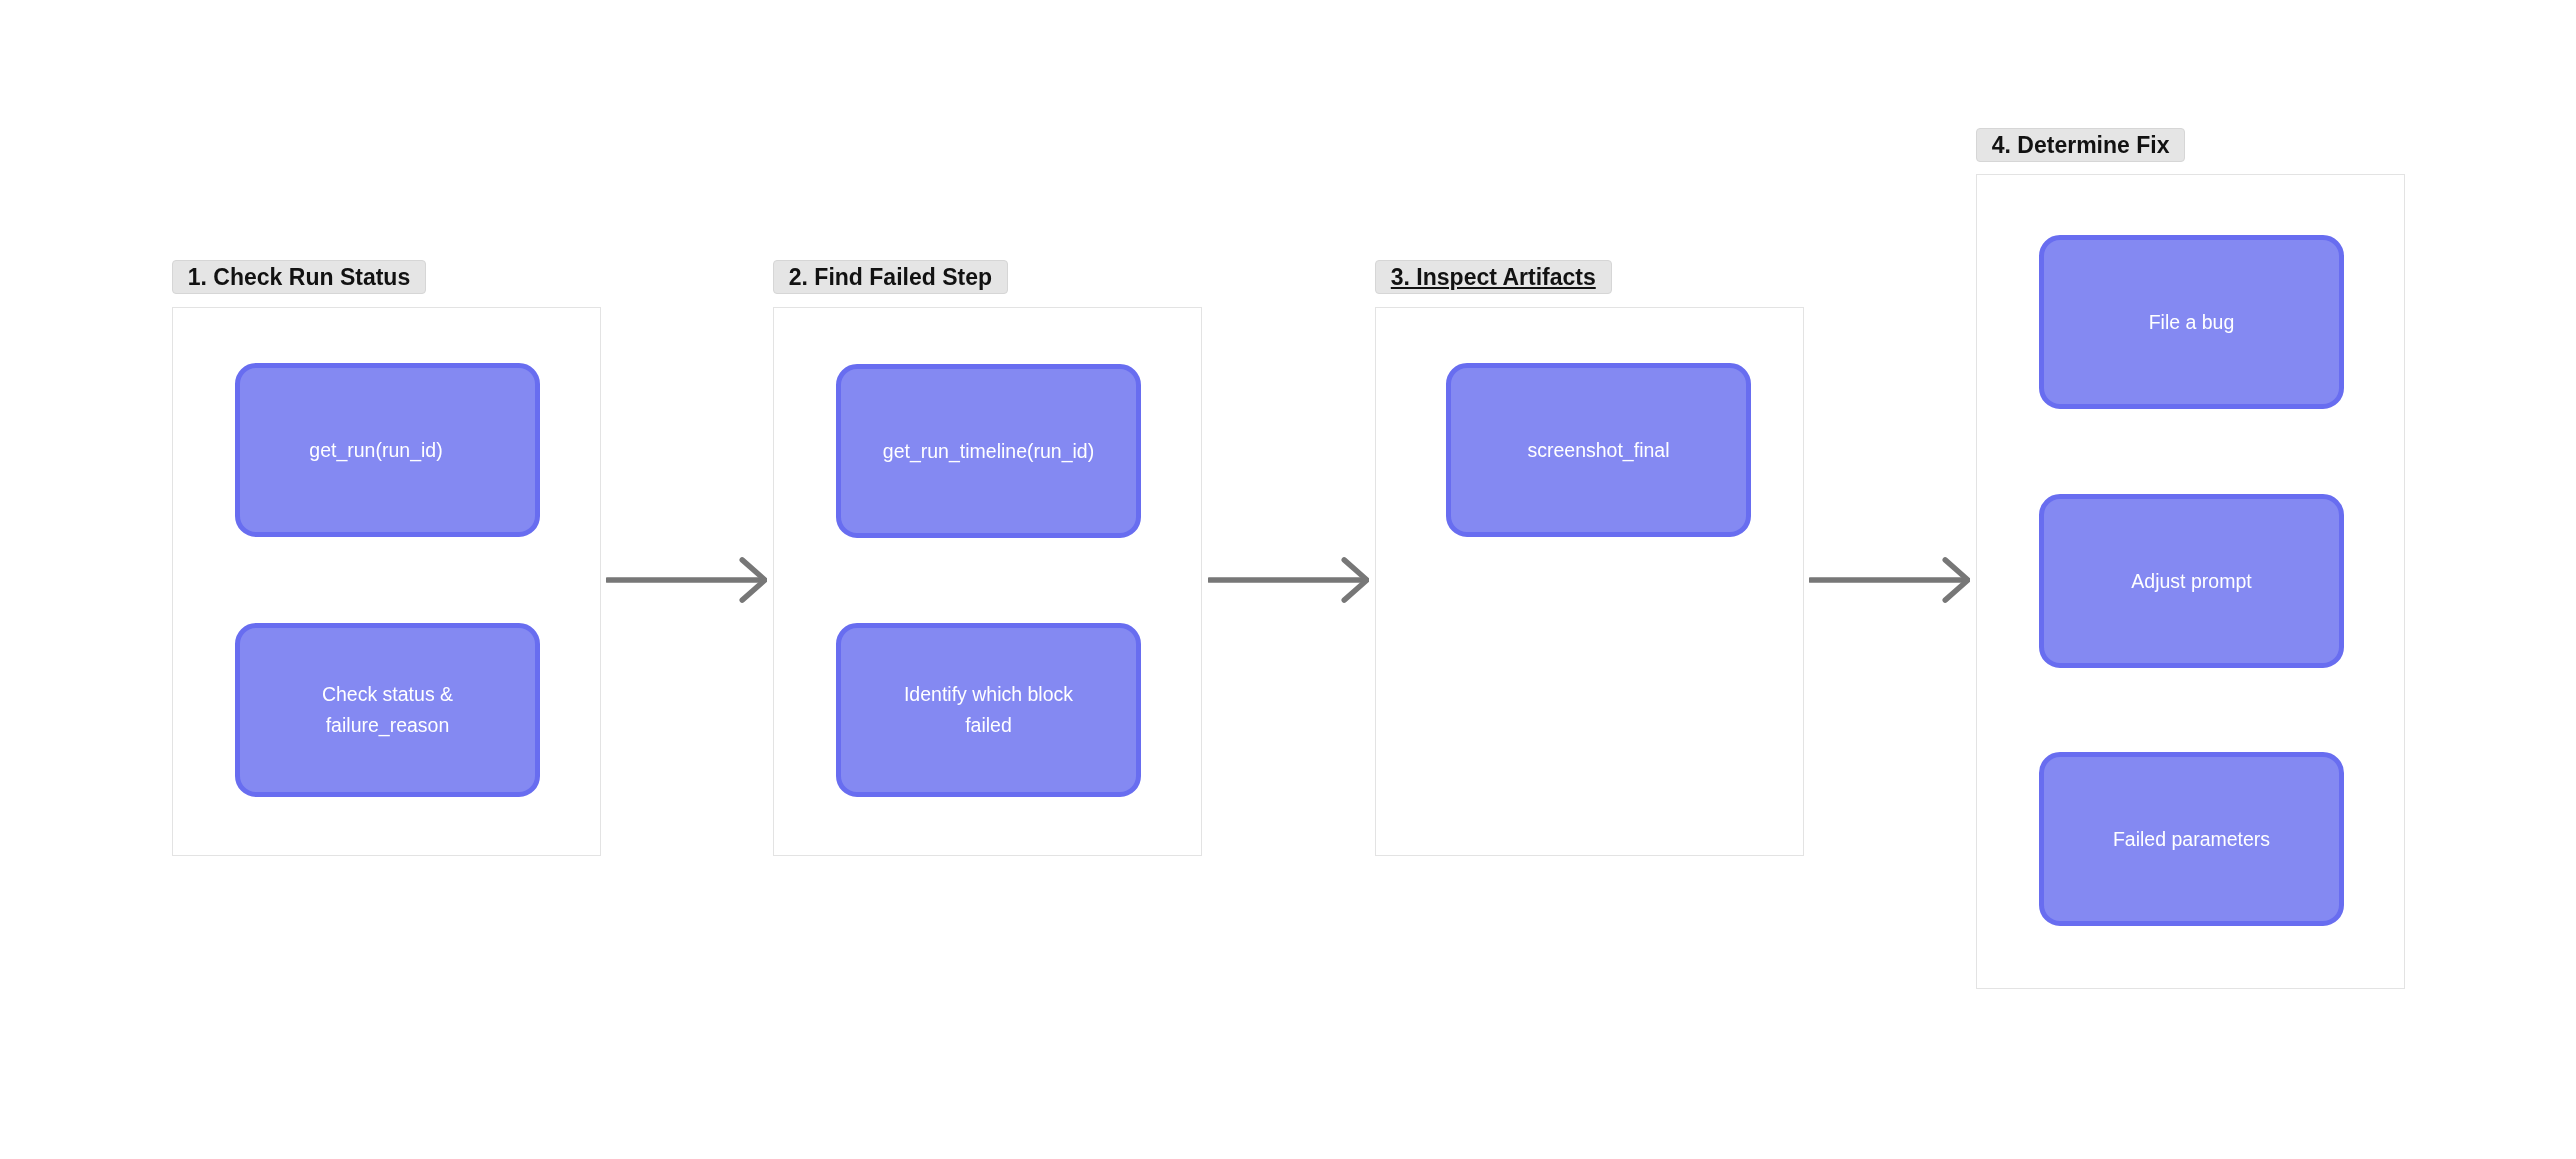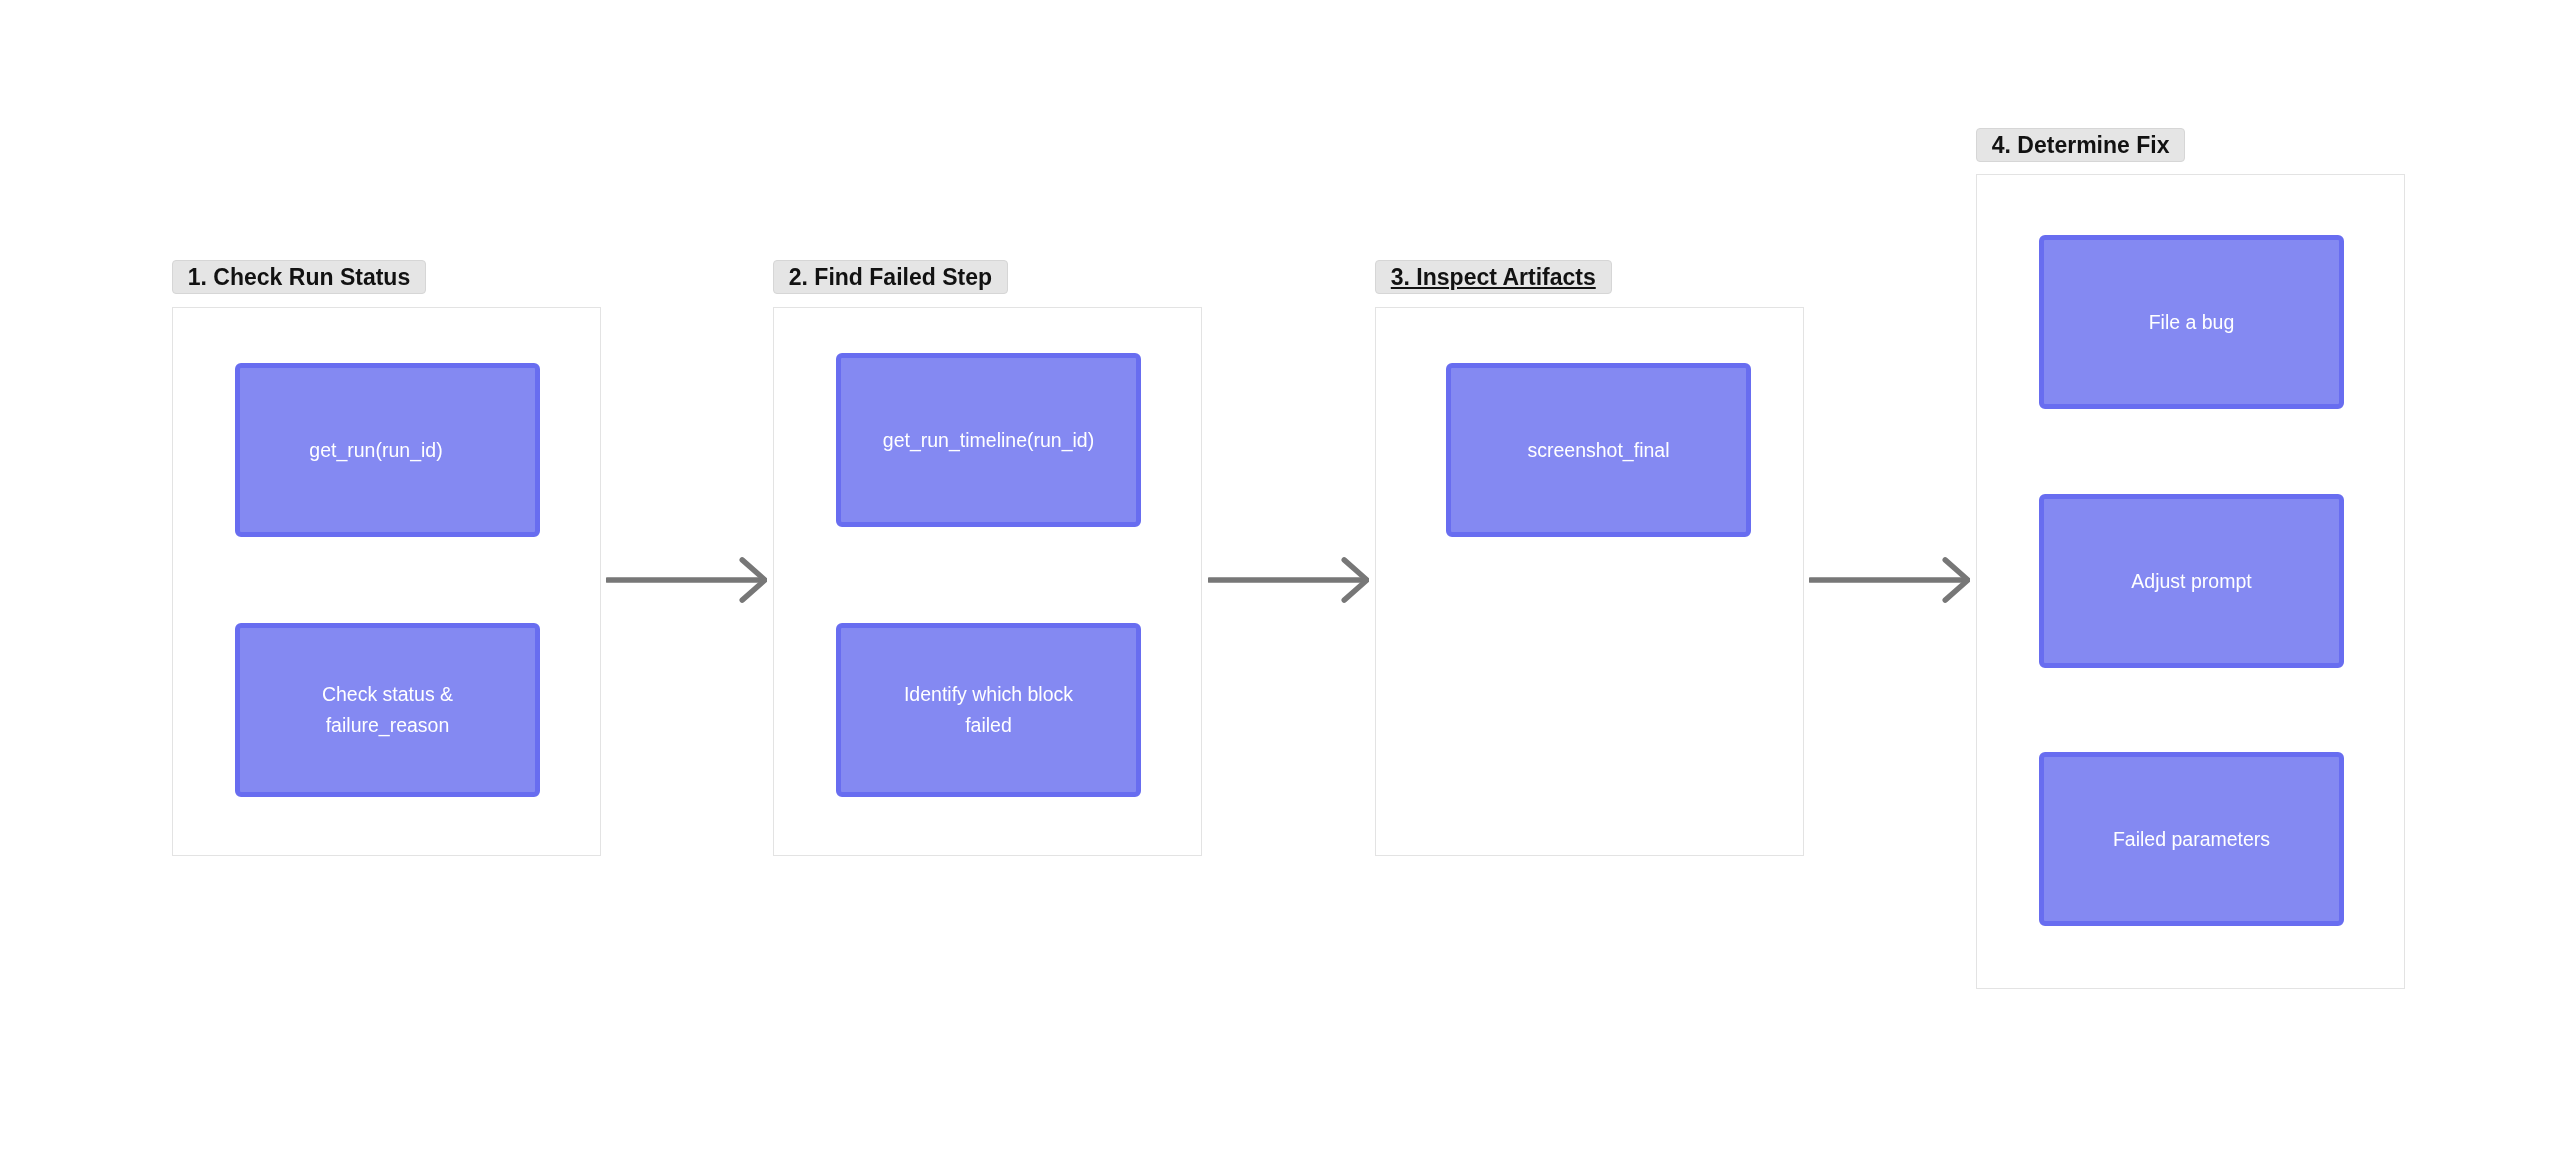--- a/index.html
+++ b/index.html
@@ -46,21 +46,21 @@
     border: 1.3px solid var(--group-border);
     width: 429px;
   }
   .node {
     position: absolute;
     left: 62px;
     width: 305px;
     height: 174px;
     background: var(--node-fill);
     border: 5.4px solid var(--node-border);
-    border-radius: 6px;
+    border-radius: 21px;
     color: var(--node-text);
     font-size: 19.5px;
     font-weight: 500;
     line-height: 31px;
     display: flex;
     align-items: center;
     justify-content: center;
     text-align: center;
     padding: 0 39px;
   }
@@ -88,21 +88,21 @@
     <div class="node" style="top:315px;">Check status &amp; failure_reason</div>
   </section>
 
   <svg class="arrow" style="left:606px; top:553px;" viewBox="0 0 240 80" aria-hidden="true">
     <line x1="2" y1="40" x2="230" y2="40"></line>
     <polyline points="203,10 237,40 203,70"></polyline>
   </svg>
 
   <div class="pill" style="left:773px; top:260px;">2. Find Failed Step</div>
   <section class="group" style="left:773px; top:307px; height:549px;">
-    <div class="node" style="top:45px;">get_run_timeline(run_id)</div>
+    <div class="node" style="top:56px;">get_run_timeline(run_id)</div>
     <div class="node" style="top:315px;">Identify which block failed</div>
   </section>
 
   <svg class="arrow" style="left:1208px; top:553px;" viewBox="0 0 240 80" aria-hidden="true">
     <line x1="2" y1="40" x2="230" y2="40"></line>
     <polyline points="203,10 237,40 203,70"></polyline>
   </svg>
 
   <div class="pill" style="left:1375px; top:260px;text-decoration:underline;">3. Inspect Artifacts</div>
   <section class="group" style="left:1375px; top:307px; height:549px;">

